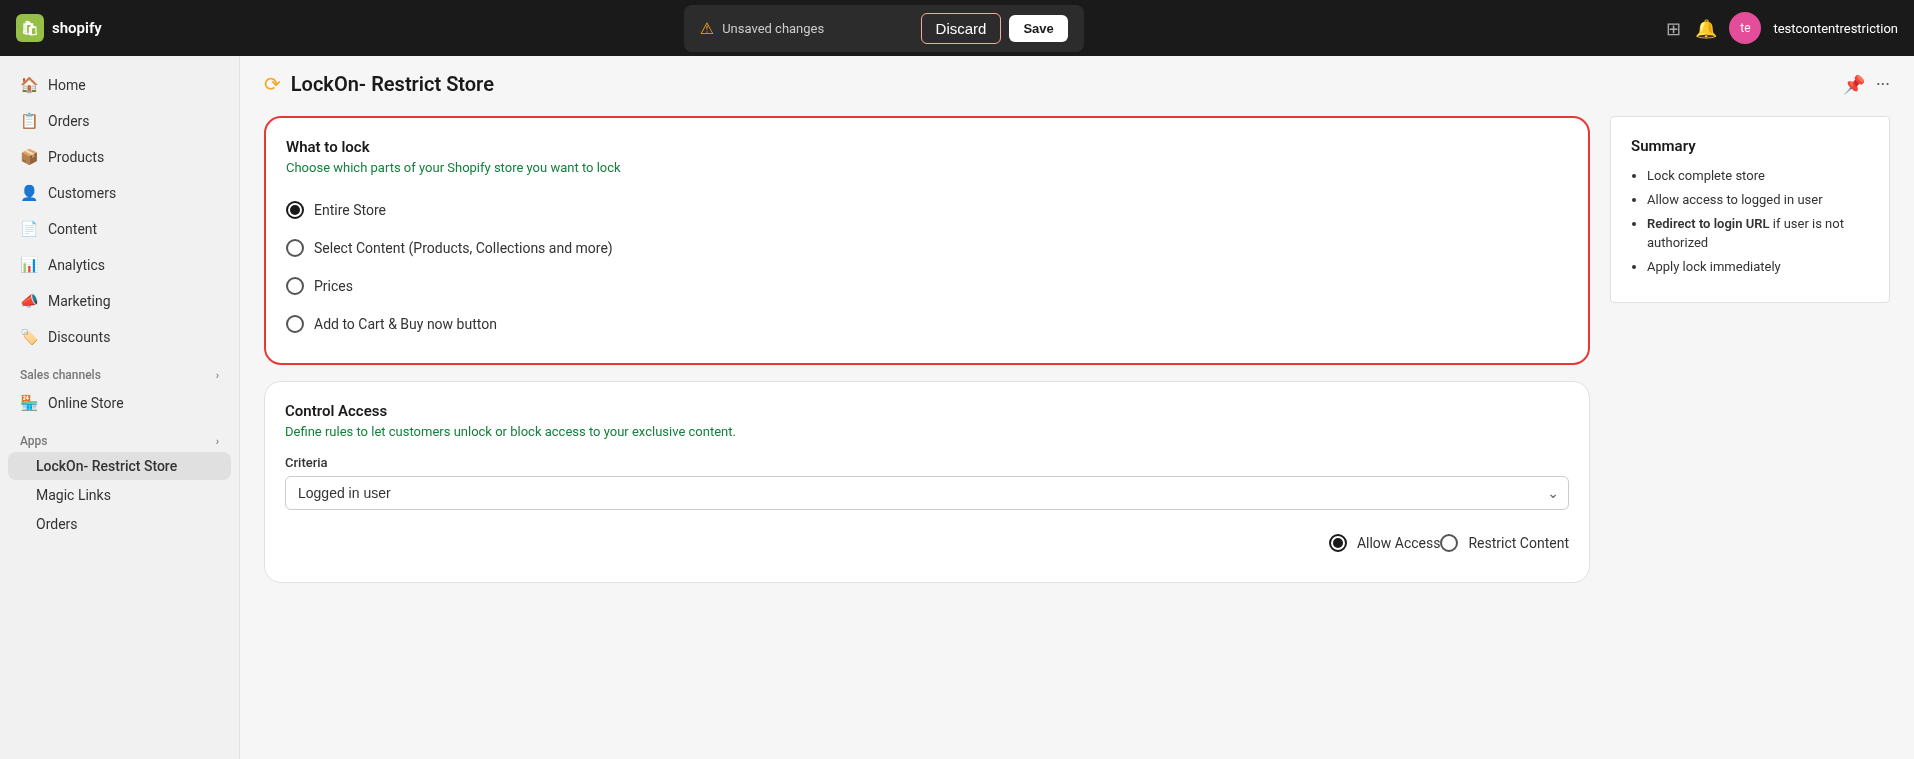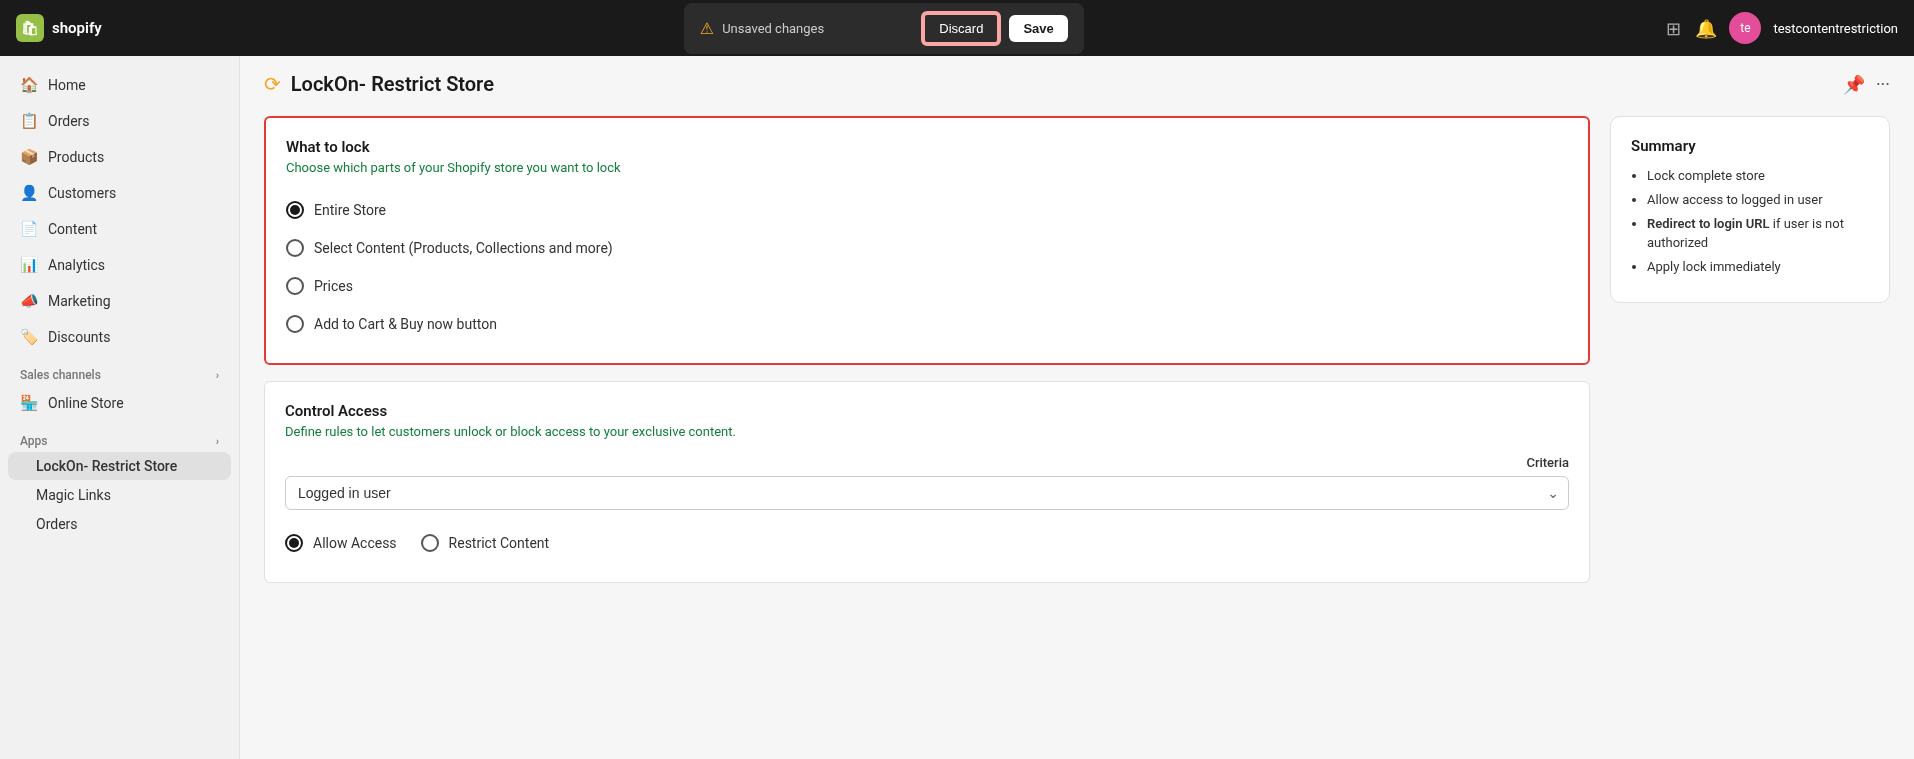--- a/index.html
+++ b/index.html
@@ -30,22 +30,22 @@
     .unsaved-bar {
       background: #2c2c2c;
       border-radius: 8px;
       padding: 8px 16px;
       display: flex; align-items: center; gap: 8px; color: #ccc; font-size: 13px;
       min-width: 400px;
     }
     .unsaved-bar .dot { color: #f5a623; font-size: 16px; }
     .top-nav-actions { display: flex; align-items: center; gap: 12px; }
     .btn-discard {
-      background: transparent; border: 4px solid #fca5a5; color: white;
-      padding: 6px 14px; border-radius: 6px; cursor: pointer; font-size: 13px;
+      background: transparent; border: 1px solid #fca5a5; color: white;
+      padding: 6px 14px; border-radius: 6px; cursor: pointer; font-size: 15px;
     }
     .btn-save {
       background: white; color: #1a1a1a; border: none;
       padding: 6px 14px; border-radius: 6px; cursor: pointer; font-size: 13px; font-weight: 600;
     }
     .nav-icons { display: flex; align-items: center; gap: 14px; }
     .nav-icon { color: #aaa; font-size: 18px; cursor: pointer; }
     .avatar {
       width: 32px; height: 32px; background: #e44d9a; border-radius: 50%;
       display: flex; align-items: center; justify-content: center; color: #ffffff; font-size: 12px; font-weight: 400;
@@ -90,21 +90,21 @@
     .page-header-right { display: flex; gap: 10px; }
     .header-icon { color: #555; font-size: 18px; cursor: pointer; }
 
     .content-area {
       display: flex; gap: 20px; align-items: flex-start;
     }
     .main-column { flex: 1; display: flex; flex-direction: column; gap: 16px; }
 
     
     .card {
-      background: white; border-radius: 6px; padding: 20px;
+      background: white; border-radius: 17px; padding: 20px;
       border: 1px solid #e0e0e0;
     }
     .card.highlighted { border: 2px solid #e53935; }
     .card-title { font-size: 15px; font-weight: 600; color: #1a1a1a; margin-bottom: 4px; }
     .card-subtitle { font-size: 13px; color: #15803d; margin-bottom: 16px; }
 
     
     .radio-option {
       display: flex; align-items: center; gap: 10px;
       padding: 10px 0; cursor: pointer;
@@ -117,44 +117,44 @@
     .radio-circle.selected {
       border-color: #1a1a1a;
     }
     .radio-circle.selected::after {
       content: ''; width: 10px; height: 10px; background: #1a1a1a; border-radius: 50%;
     }
     .radio-label { font-size: 14px; color: #333; }
 
     
     .summary-card {
-      width: 280px; background: white; border-radius: 10px; padding: 20px;
+      width: 280px; background: white; border-radius: 4px; padding: 20px;
       border: 1px solid #e0e0e0; flex-shrink: 0;
     }
     .summary-title { font-size: 15px; font-weight: 600; color: #1a1a1a; margin-bottom: 12px; }
     .summary-list { list-style: disc; padding-left: 16px; }
     .summary-list li { font-size: 13px; color: #333; margin-bottom: 6px; line-height: 1.4; }
     .summary-list li strong { font-weight: 600; }
 
     
     .control-section { margin-top: 0; }
-    .criteria-label { font-size: 13px; color: #333; font-weight: 500; margin-bottom: 6px; text-align: right; }
+    .criteria-label { font-size: 13px; color: #333; font-weight: 500; margin-bottom: 6px; }
     .select-wrapper {
       position: relative;
     }
     .criteria-select {
       width: 100%; padding: 8px 36px 8px 12px; border: 1px solid #ccc;
       border-radius: 6px; font-size: 14px; color: #333; background: white;
       appearance: none; cursor: pointer;
     }
     .select-arrow {
       position: absolute; right: 10px; top: 50%; transform: translateY(-50%);
       color: #666; font-size: 14px; pointer-events: none;
     }
-    .access-options { display: flex; gap: 24px; margin-top: 14px; }
+    .access-options { display: flex; margin-top: 14px; justify-content: flex-end; }
   </style>
 </head>
 <body>
 
 <nav class="top-nav">
   <div class="shopify-logo">
     <div class="shopify-bag">🛍</div>
     <span>shopify</span>
   </div>
   <div class="top-nav-center">

